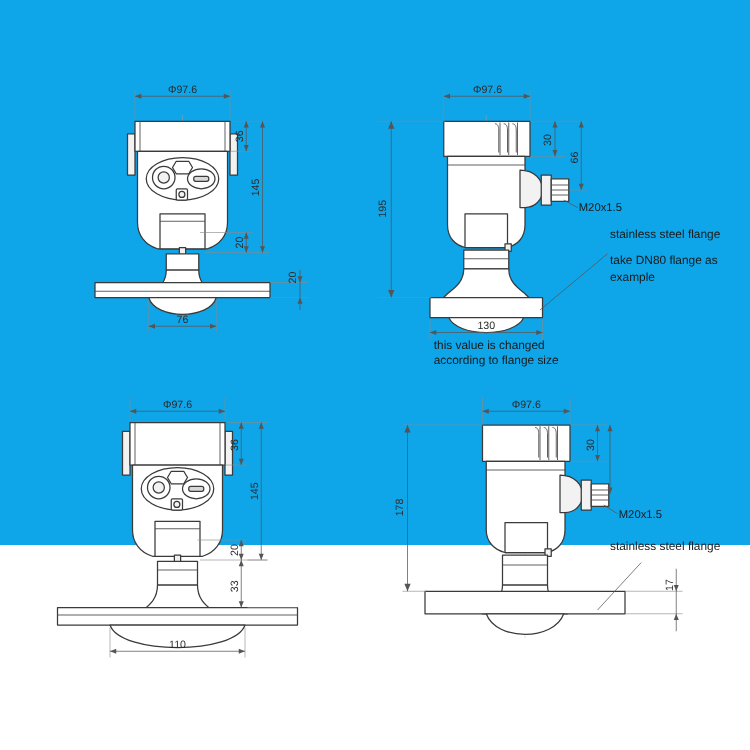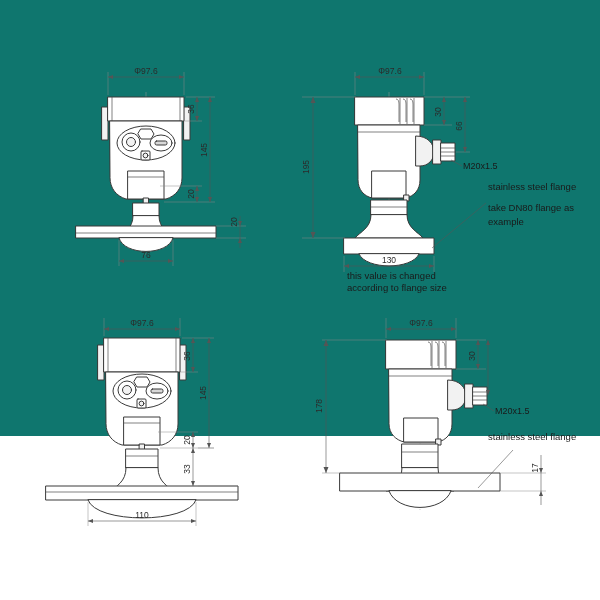--- a/index.html
+++ b/index.html
@@ -11,21 +11,21 @@
     width: 600px;
     height: 600px;
     font-family: "Liberation Sans", sans-serif;
     overflow: hidden;
     position: relative;
   }
   #sheet {
     position: absolute;
     left: 0; top: 0;
     width: 600px; height: 436px;
-    background: #0f766e;
+    background: #0ea5e9;
   }
   svg.drawing {
     position: absolute;
     left: 0; top: 0;
     width: 600px;
     height: 600px;
     display: block;
   }
   .outline {
     fill: none;

